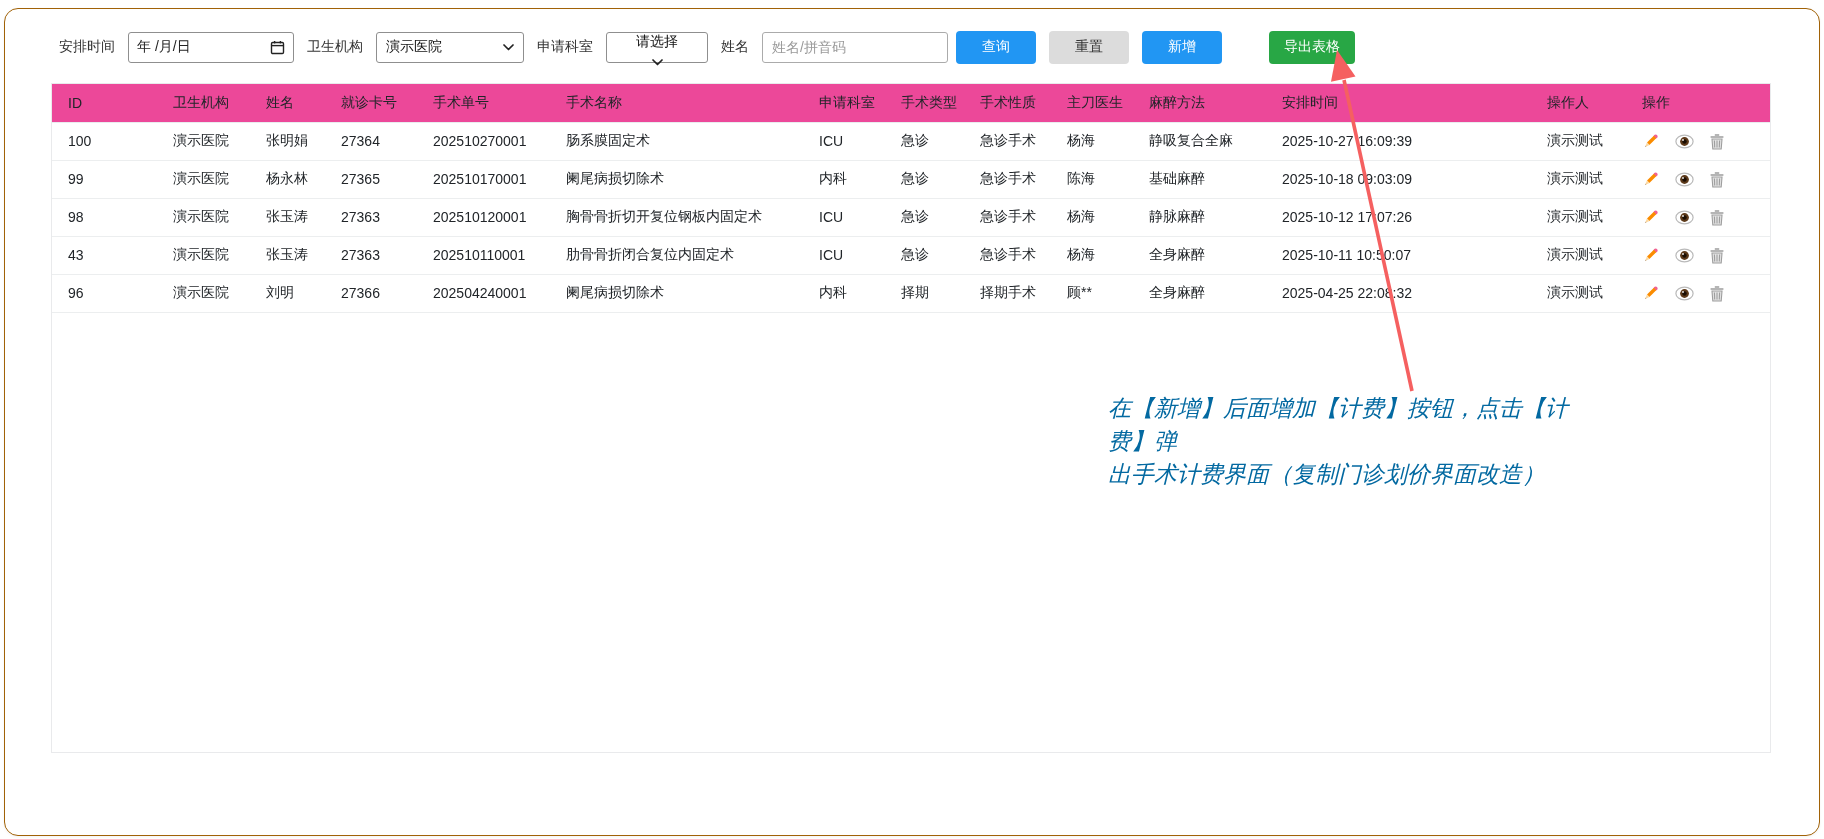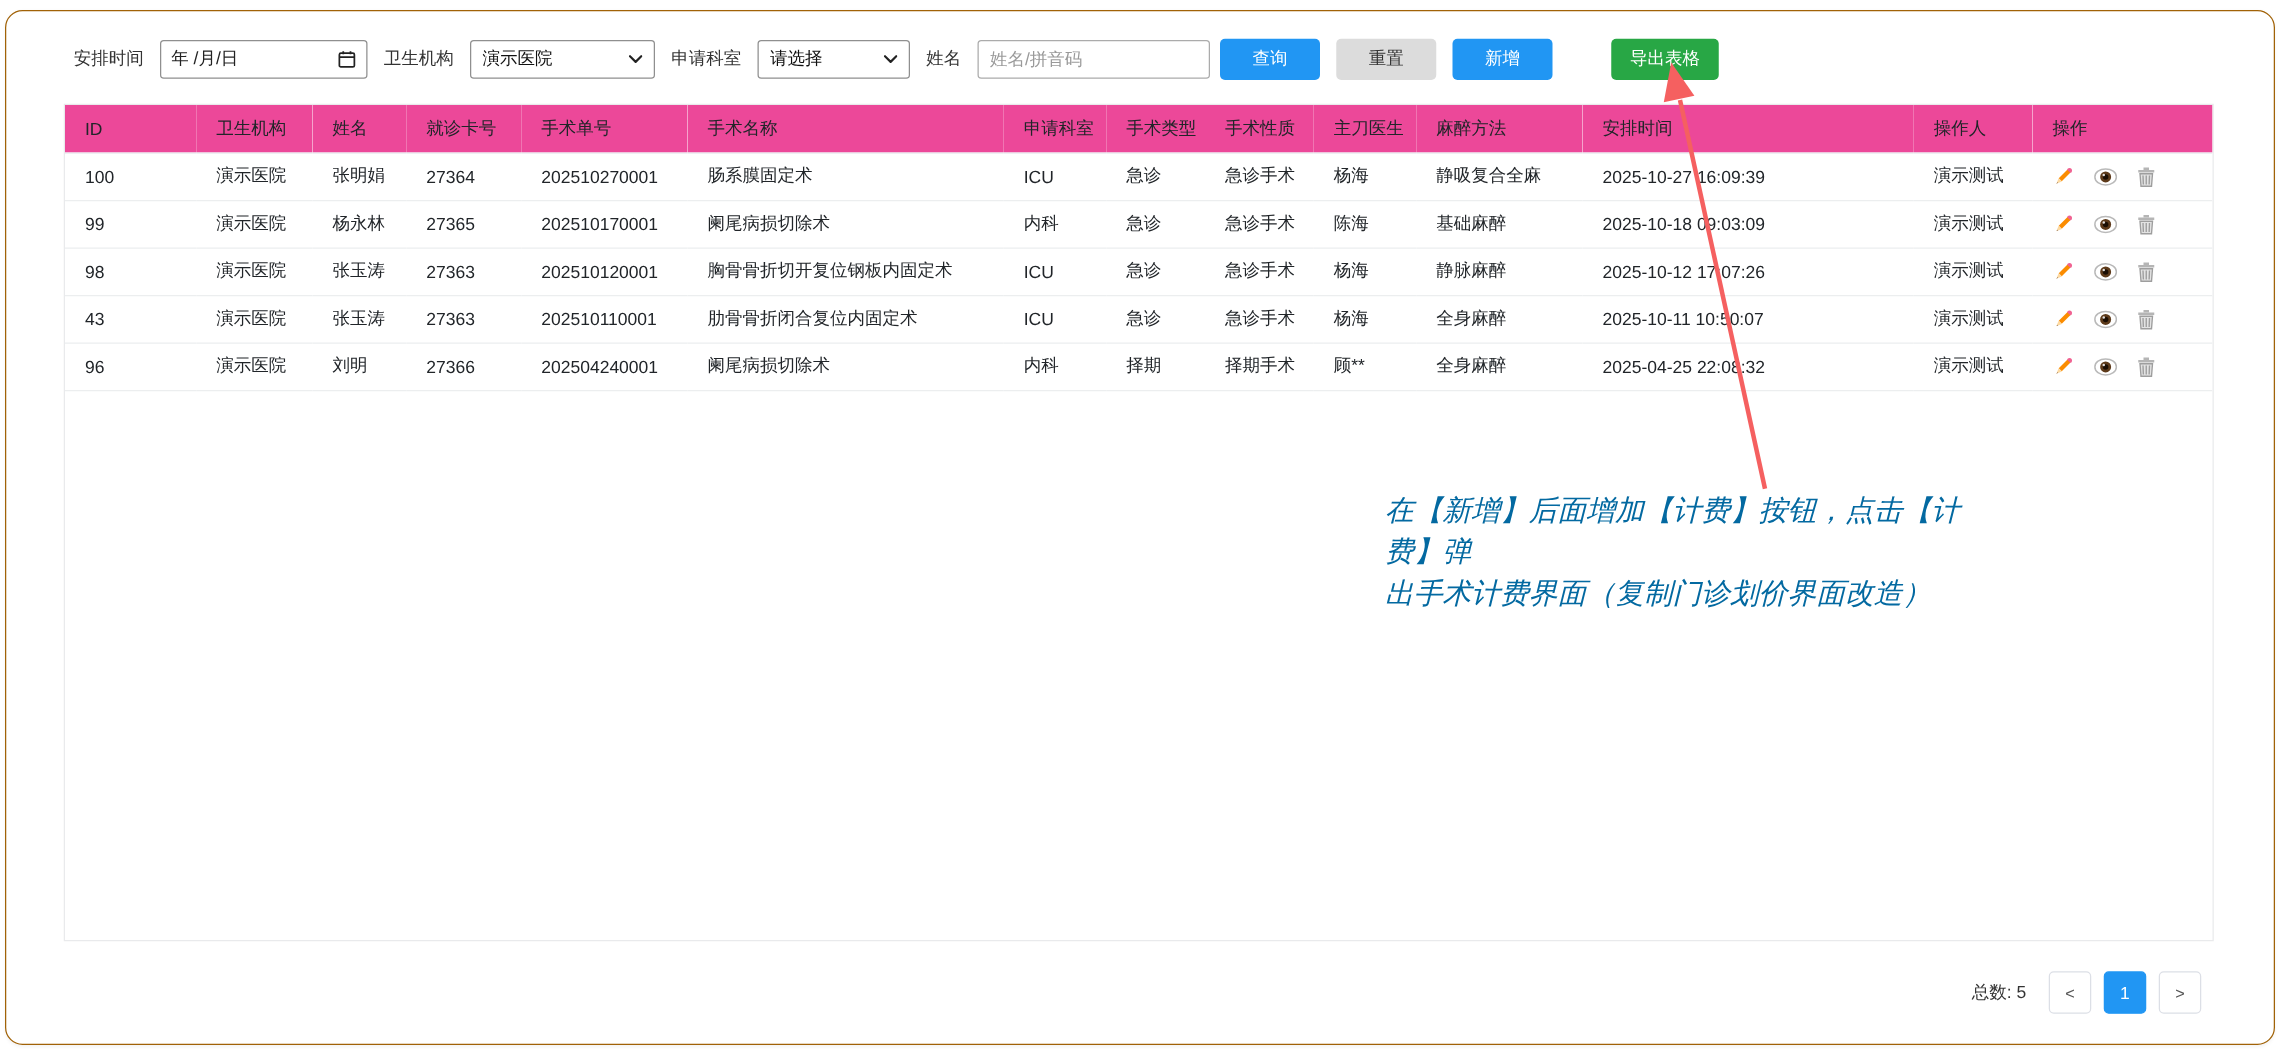--- a/index.html
+++ b/index.html
@@ -19,21 +19,21 @@
   .date-box {
     width:166px; height:31px; border:1px solid #8f8f8f; border-radius:3px;
     display:flex; align-items:center; padding:0 8px; gap:6px; background:#fff; cursor:pointer;
   }
   .date-box .ph { flex:1; color:#222; }
   .sel-box {
     height:31px; border:1px solid #8f8f8f; border-radius:3px; background:#fff;
     display:flex; align-items:center; padding:0 9px; gap:8px; cursor:pointer;
   }
   .sel-box .val { color:#111; }
-  .sel-org { width:148px; } .sel-dept { width:122px; }
+  .sel-org { width:148px; } .sel-dept { width:102px;flex-direction:column; }
   .txt-input {
     width:186px; height:31px; border:1px solid #ababab; border-radius:3px;
     padding:0 9px; font-size:14px; font-family:inherit; color:#0c4a6e; outline:none;
   }
   .txt-input::placeholder { color:#9a9a9a; }
   .btn {
     height:33px; border:none; border-radius:4px; font-size:14px; font-family:inherit;
     cursor:pointer; padding:0 26px;
   }
   .btn-blue { background:#2196f3; color:#fff; }
@@ -387,29 +387,20 @@
               <line x1="10.6" y1="7.4" x2="10.3" y2="14.6" stroke="#9e9e9e" stroke-width="1.1"></line>
             </svg>
           </span>
         </span>
       </td>
     </tr>
   </tbody>
     </table>
   </div>
 
-  <div class="pagination">
-    <span class="pg-total">
-      <span>总数:</span>
-      <span>5</span>
-    </span>
-    <button class="pg-btn">&lt;</button>
-    <button class="pg-btn pg-current">1</button>
-    <button class="pg-btn">&gt;</button>
-  </div>
 
 </div>
 
 <svg class="arrow-svg">
   <line x1="1412" y1="391" x2="1344" y2="80" stroke="#f56060" stroke-width="3.6"></line>
   <polygon points="1337,50 1355.5,76.5 1331,81.8" fill="#f56060"></polygon>
 </svg>
 <div class="annotation">
   <div>在【新增】后面增加【计费】按钮，点击【计费】弹</div>
   <div>出手术计费界面（复制门诊划价界面改造）</div>

